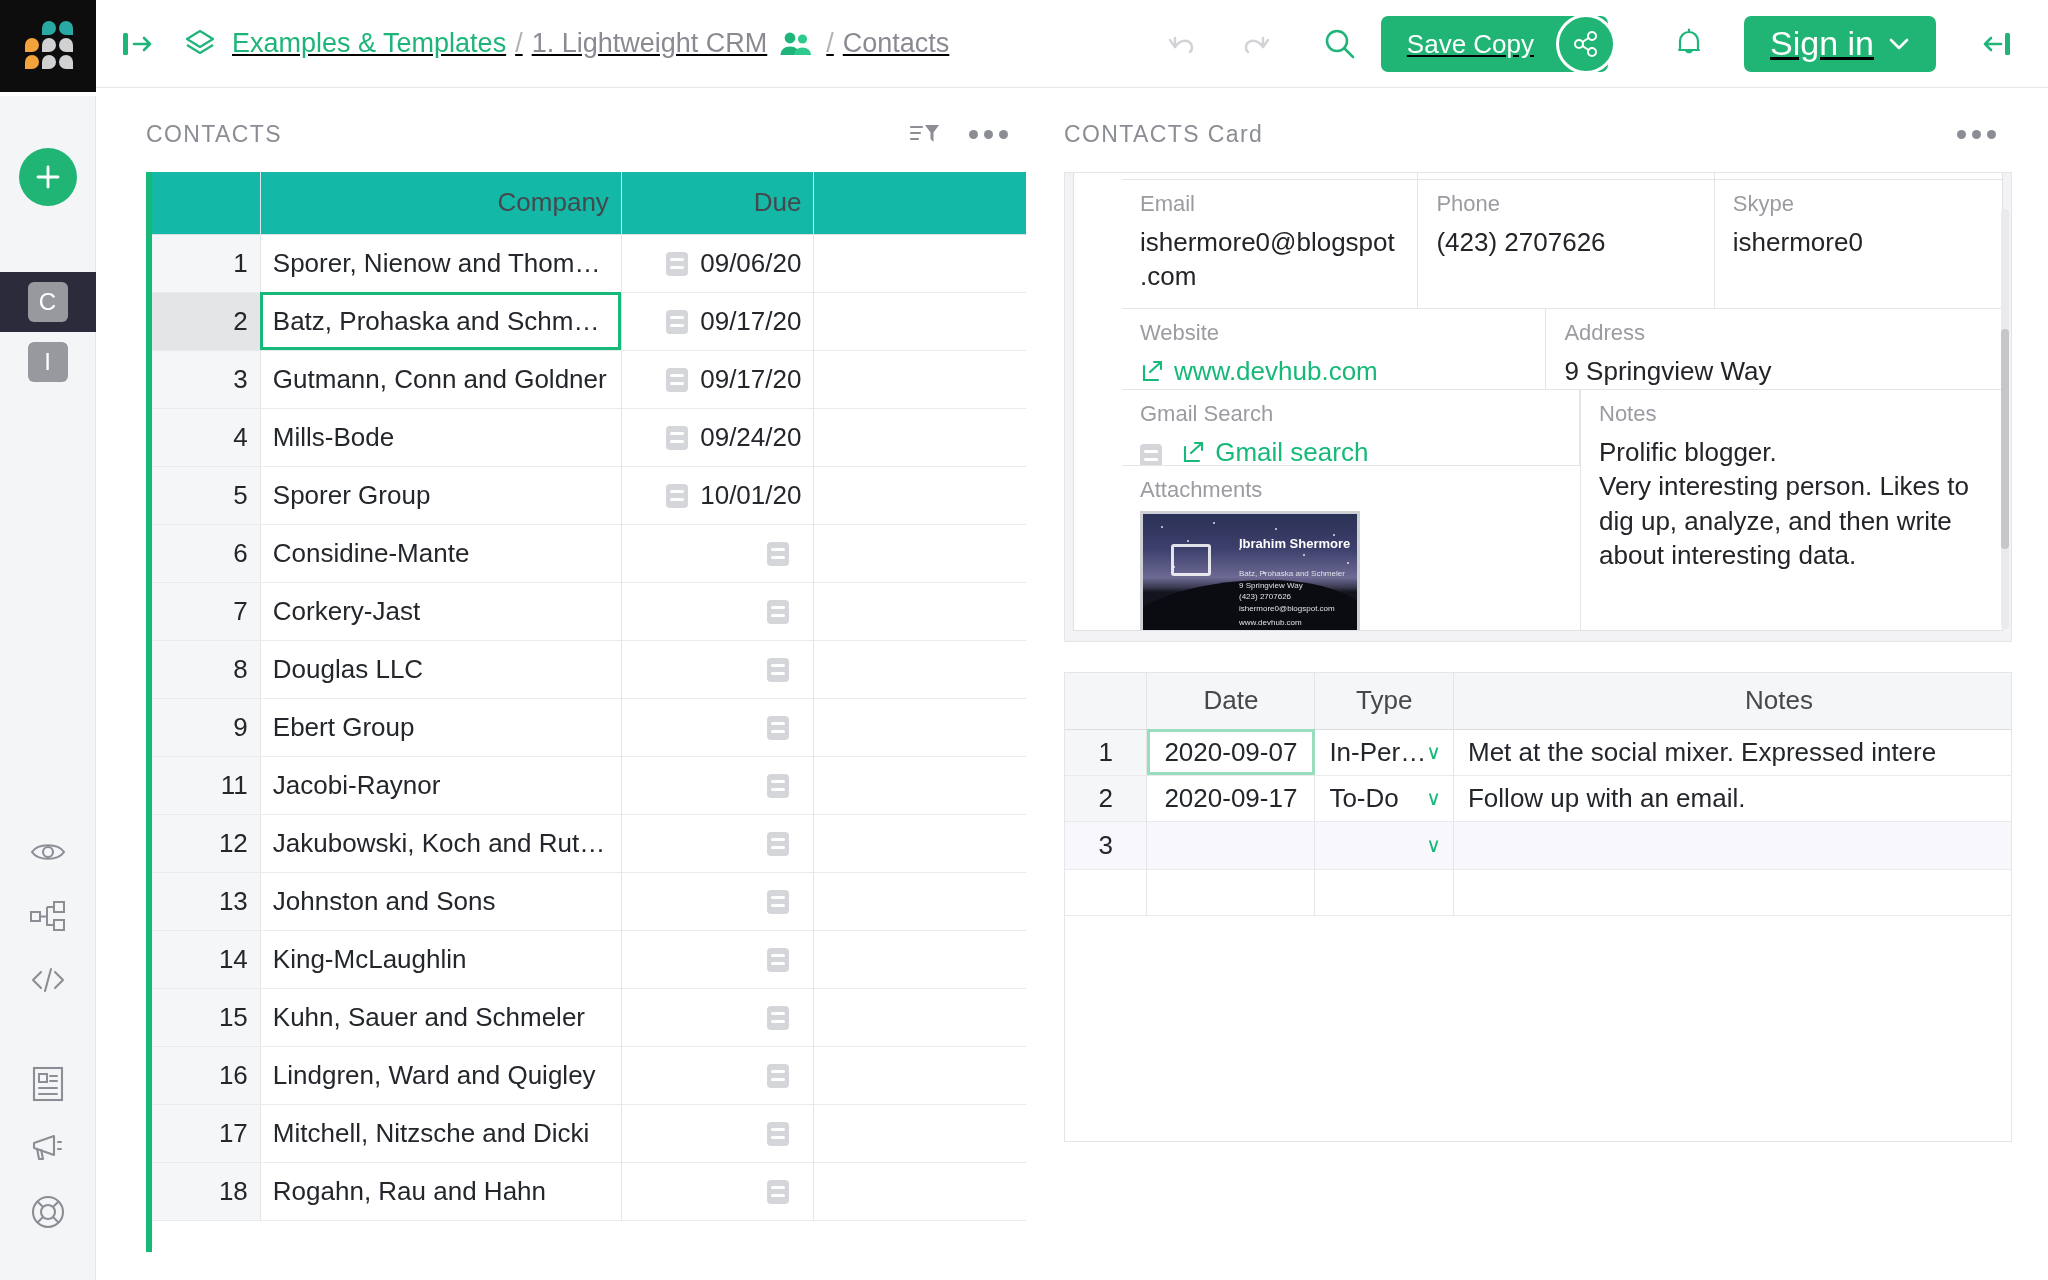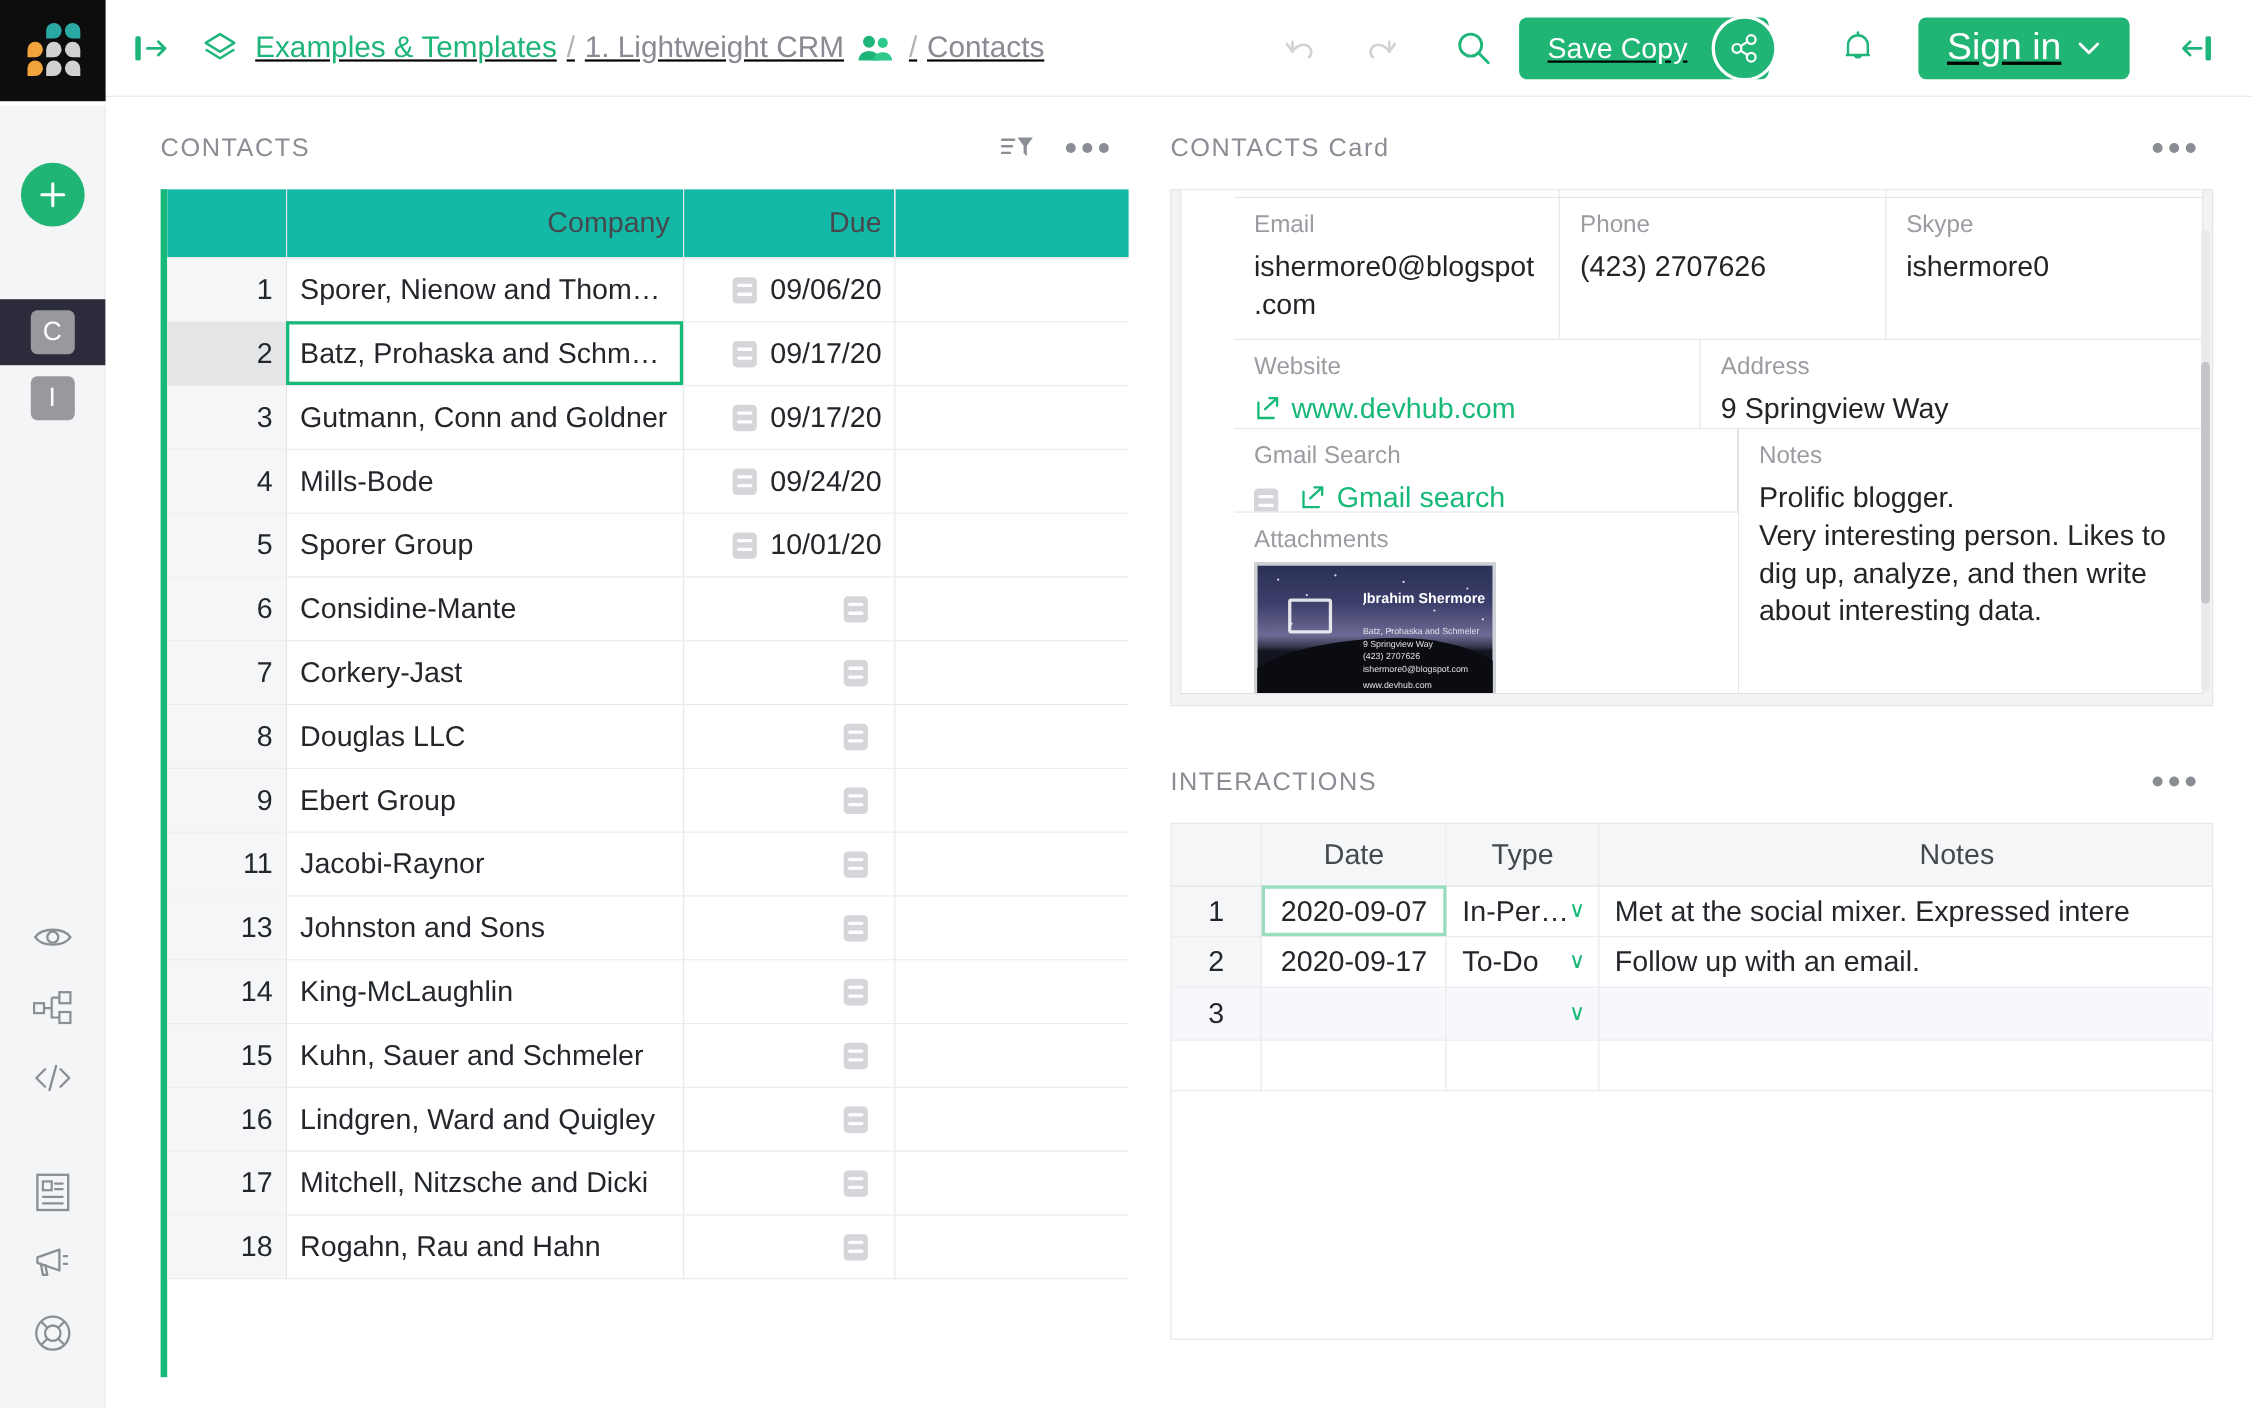--- a/index.html
+++ b/index.html
@@ -493,20 +493,26 @@
           </tr>
           <tr>
             <td class="col-num">9</td>
             <td class="col-company">Ebert Group</td>
             <td class="col-due"><span class="cellflag"></span><span></span></td>
             <td class="col-todo"><span class="cellflag"></span><span></span></td>
           </tr>
           <tr>
             <td class="col-num">11</td>
             <td class="col-company">Jacobi-Raynor</td>
+            <td class="col-due"><span class="cellflag"></span><span></span></td>
+            <td class="col-todo"><span class="cellflag"></span><span></span></td>
+          </tr>
+          <tr>
+            <td class="col-num">12</td>
+            <td class="col-company">Jakubowski, Koch and Rut…</td>
             <td class="col-due"><span class="cellflag"></span><span></span></td>
             <td class="col-todo"><span class="cellflag"></span><span></span></td>
           </tr>
           <tr>
             <td class="col-num">13</td>
             <td class="col-company">Johnston and Sons</td>
             <td class="col-due"><span class="cellflag"></span><span></span></td>
             <td class="col-todo"><span class="cellflag"></span><span></span></td>
           </tr>
           <tr>
@@ -651,29 +657,20 @@
       </div>
 
     </div>
     <div class="scrollbar-v">
         <i></i>
       </div>
   </div>
 </div>
 
 <div class="inter-panel">
-  <div class="inter-head">
-    <span class="panel-title">INTERACTIONS</span>
-    <span class="panel-head-spacer"></span>
-    <span class="head-icon dots">
-      <span></span>
-      <span></span>
-      <span></span>
-    </span>
-  </div>
 
   <div class="inter-grid-wrap">
     <table class="inter">
       <thead>
         <tr>
           <th class="i-num"></th>
           <th class="i-date">Date</th>
           <th class="i-type">Type</th>
           <th class="i-notes">Notes</th>
         </tr>

